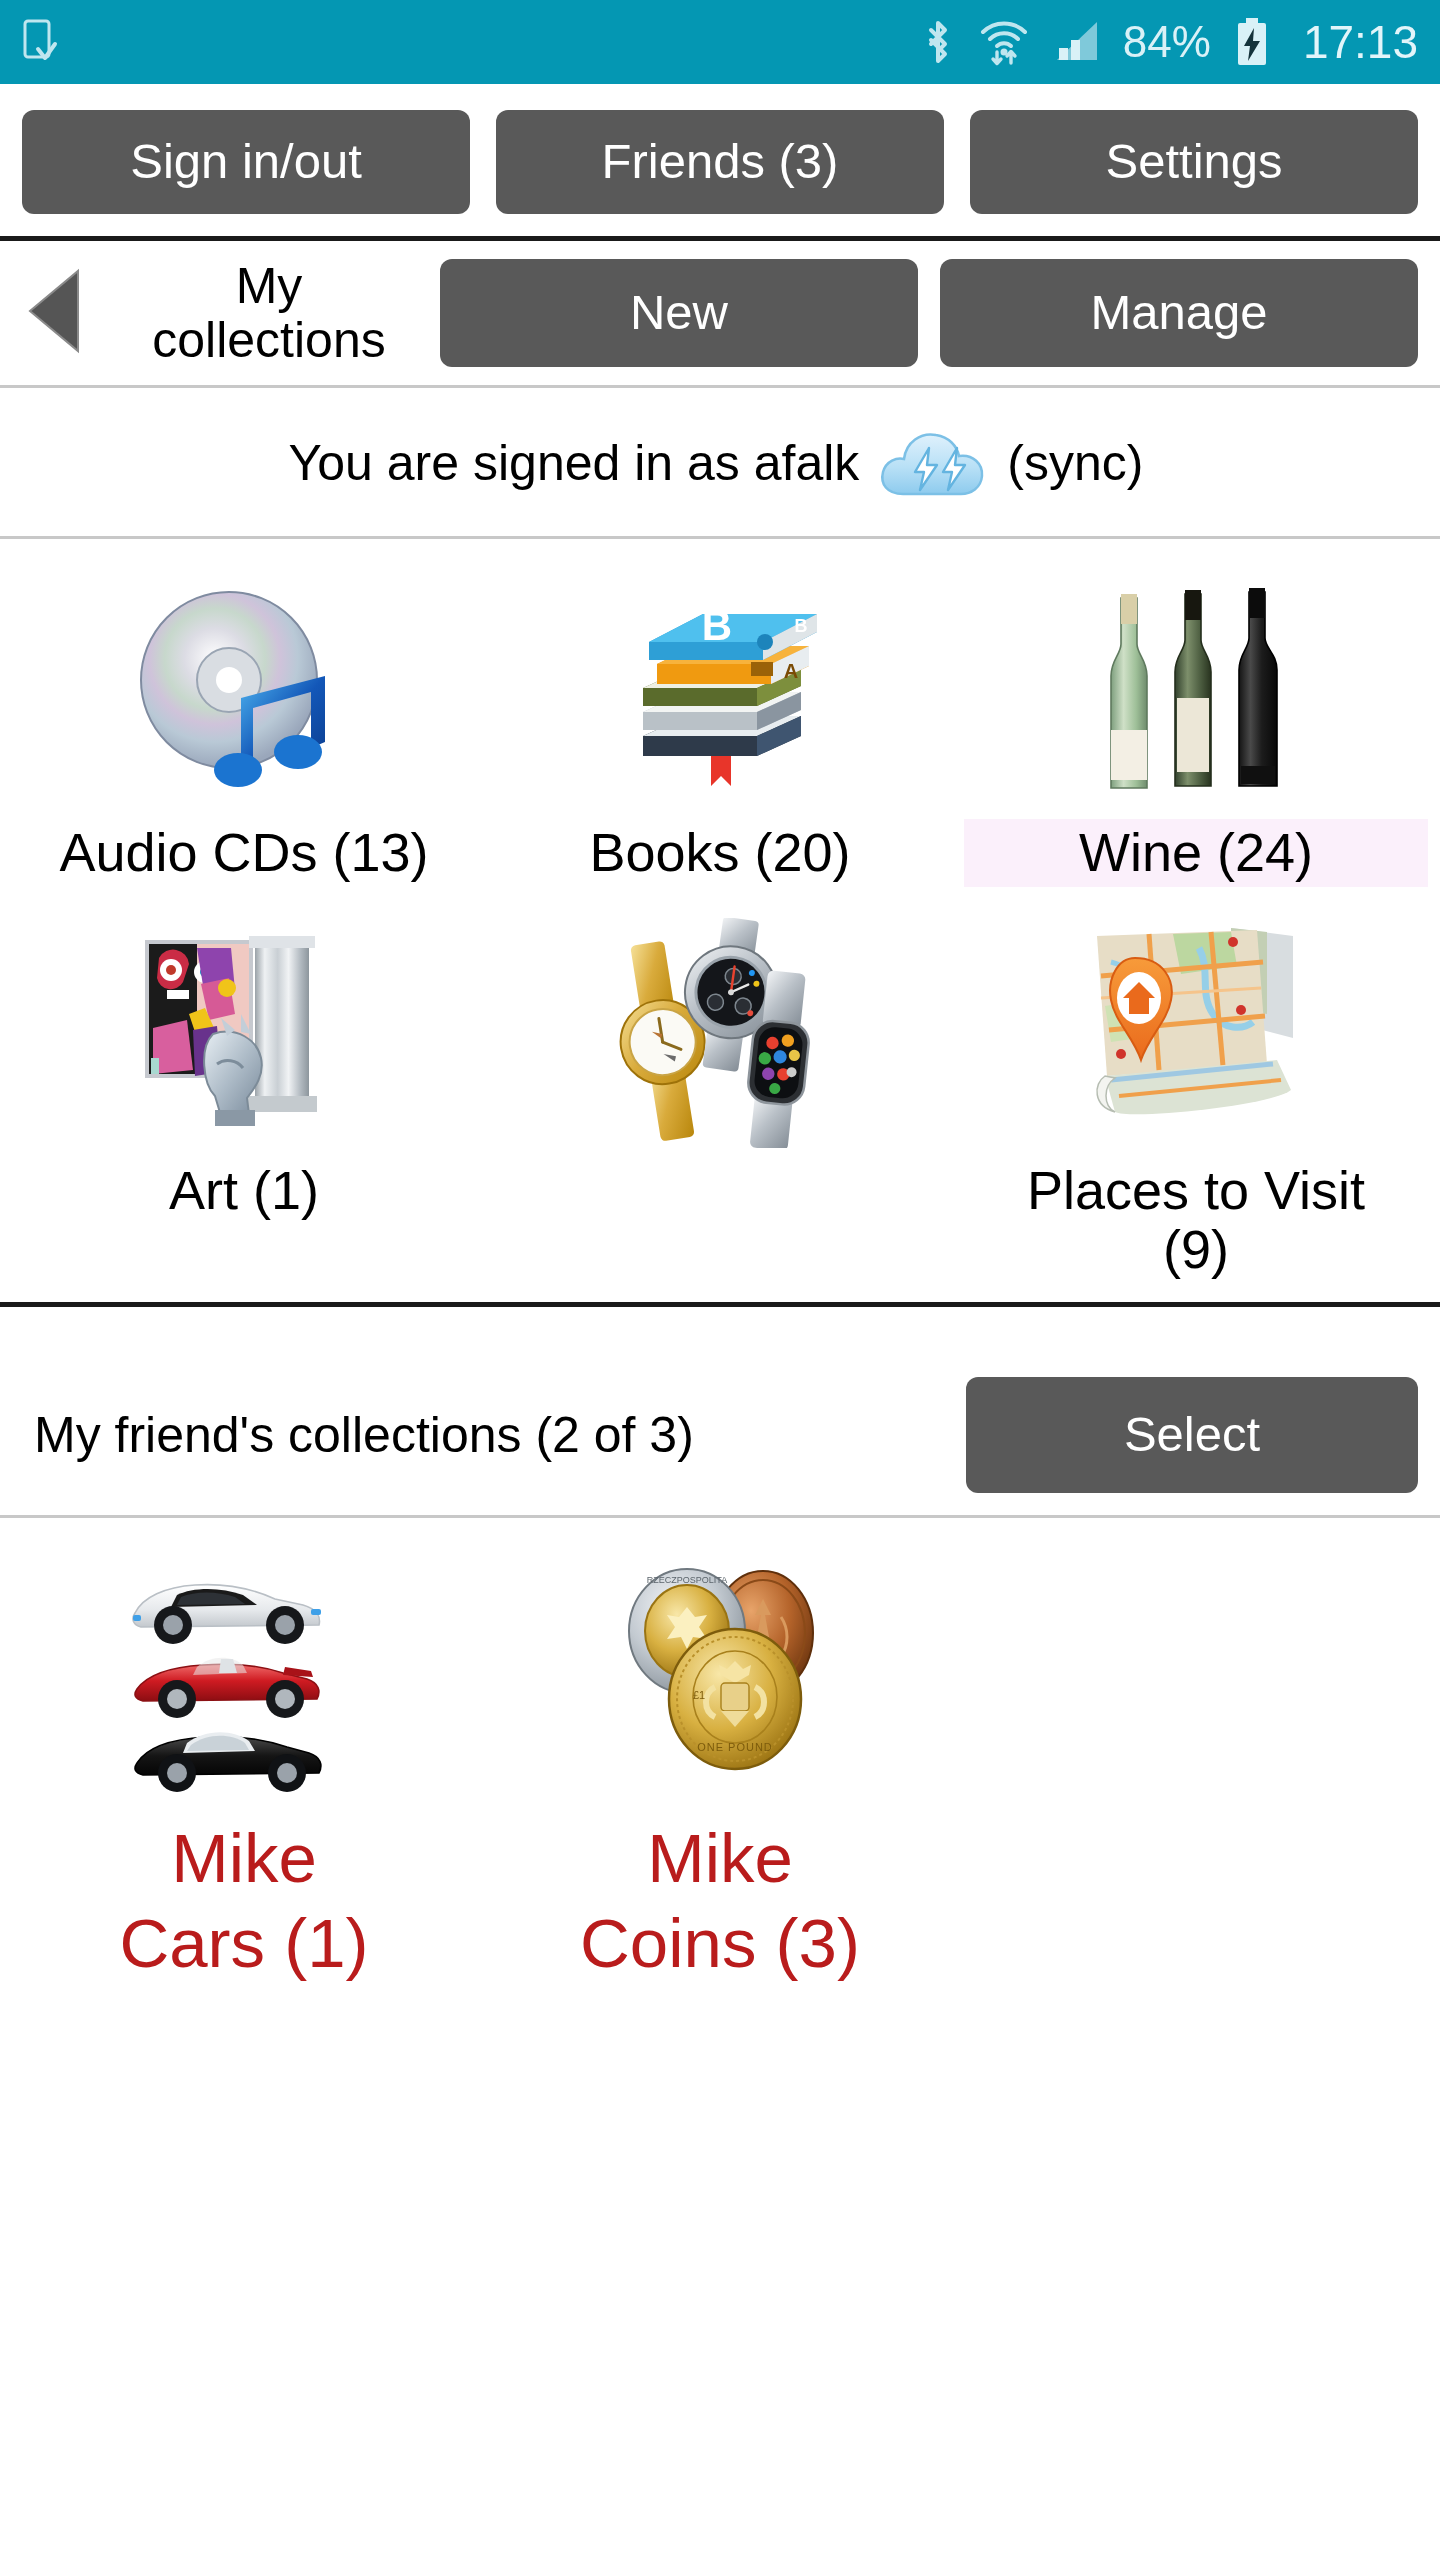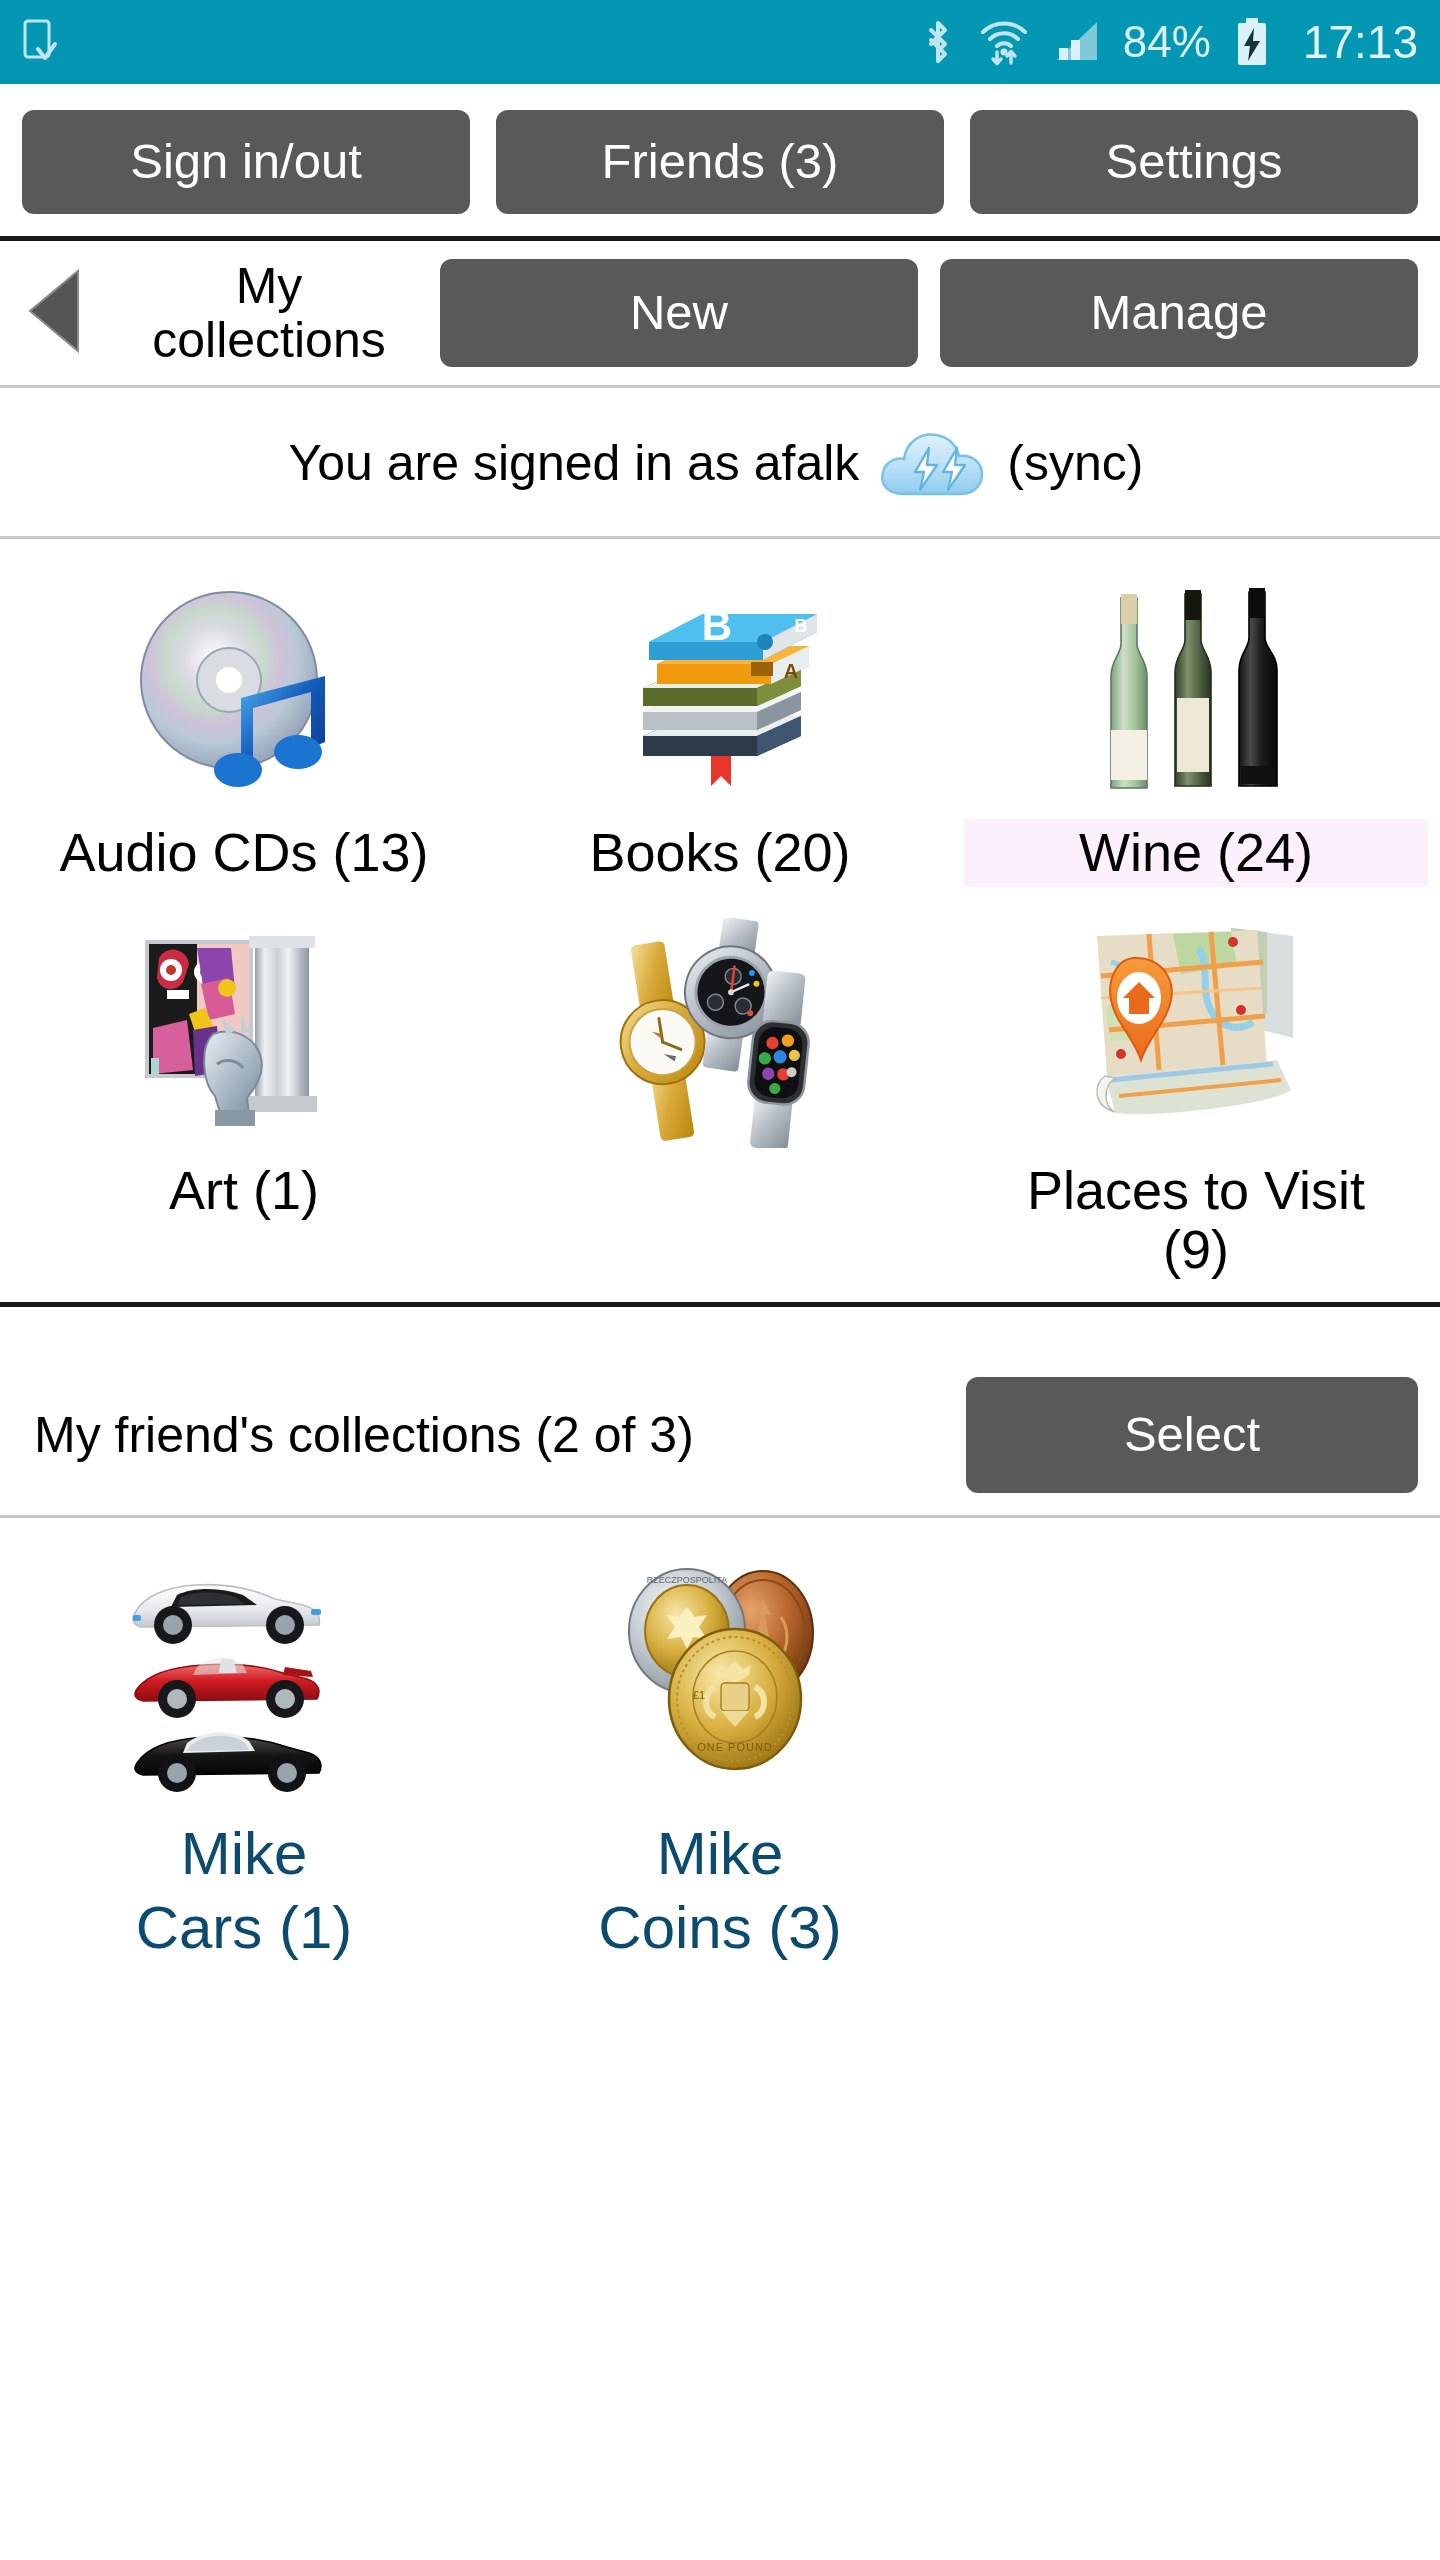--- a/index.html
+++ b/index.html
@@ -132,21 +132,21 @@
   }
   .friends-title { font-size: 50px; color: #000; flex: 1; }
   .friends-header .btn { width: 452px; height: 116px; flex: 0 0 auto; }
 
   .grid-friends {
     display: grid;
     grid-template-columns: repeat(3, 1fr);
     padding: 22px 6px 10px 6px;
   }
   .friend-label {
-    font-size: 60px; color: #0c4a6e; text-align: center; line-height: 1.14;
+    font-size: 69px; color: #b91c1c; text-align: center; line-height: 1.14;
     white-space: pre-line; padding-top: 6px;
   }
   .friend-art {
     height: 260px;
     display: flex; align-items: center; justify-content: center;
     width: 100%;
   }
 </style>
 </head>
 <body>

